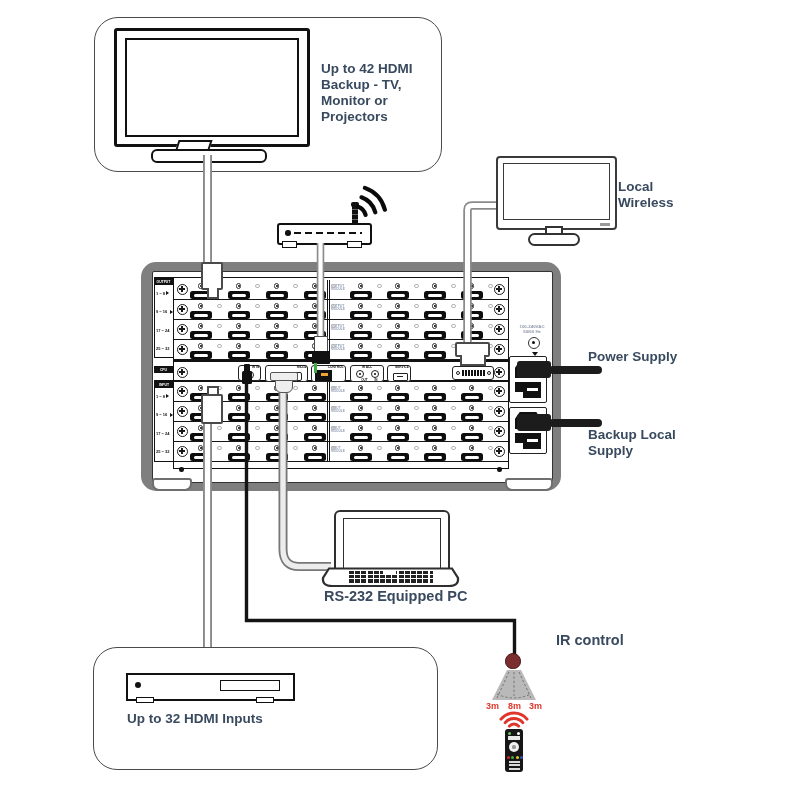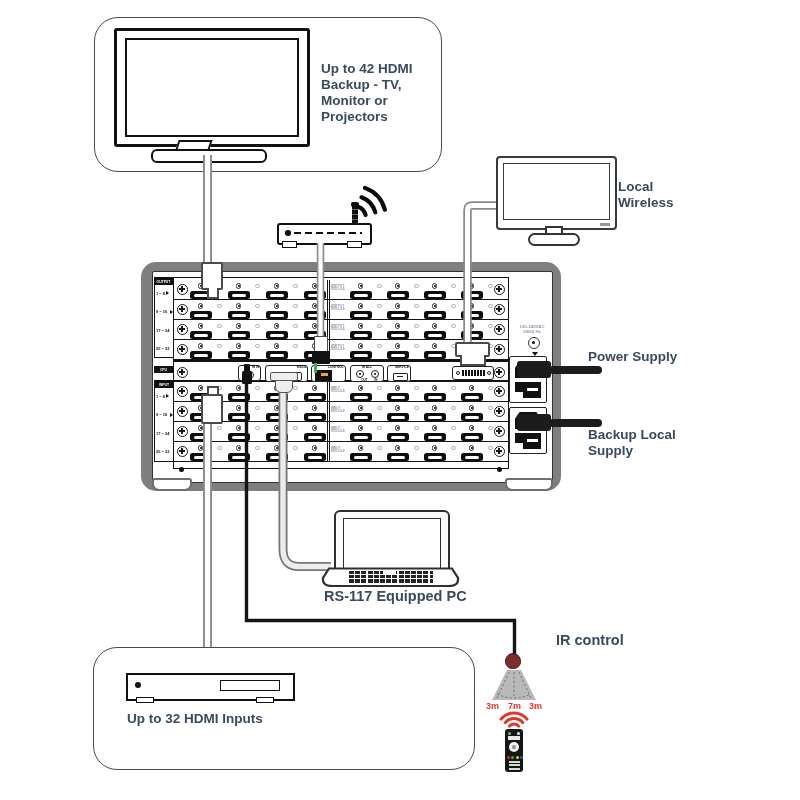--- a/index.html
+++ b/index.html
@@ -695,52 +695,52 @@
   <div class="abs" style="left:241.8px;top:371px;width:10px;height:13px;background:#111;border-radius:1.5px;"></div>
 
   <div class="lap-screen">
     <div class="lap-screen-in"></div>
   </div>
   <svg style="left:321px;top:567px;" width="140" height="24">
     <path d="M8,1.5 H131 L137,11 Q138,19 128,19 H11 Q1,19 2,11 Z" fill="#ffffff" stroke="#2f2f2f" stroke-width="2.2"></path>
   </svg>
   <div class="lap-kbd"></div>
   <div class="lap-notch"></div>
-  <div class="lbl lbl-lg" style="left:324px;top:588px;">RS-117 Equipped PC</div>
+  <div class="lbl lbl-lg" style="left:324px;top:588px;">RS-232 Equipped PC</div>
 
   <div class="lbl lbl-lg" style="left:556px;top:632px;">IR control</div>
   <div class="ir-bulb"></div>
   <svg style="left:488px;top:668px;" width="52" height="36">
     <polygon points="19,2 33,2 48,32 4,32" fill="#b9b9b9"></polygon>
     <line x1="21" y1="4" x2="9" y2="30" stroke="#6f6f6f" stroke-width="0.9" stroke-dasharray="2.4,2"></line>
     <line x1="31" y1="4" x2="43" y2="30" stroke="#6f6f6f" stroke-width="0.9" stroke-dasharray="2.4,2"></line>
     <line x1="26" y1="4" x2="26" y2="28" stroke="#6f6f6f" stroke-width="0.9" stroke-dasharray="2.4,2"></line>
     <path d="M9,26 Q26,34 43,26" fill="none" stroke="#6f6f6f" stroke-width="0.9" stroke-dasharray="2.4,2"></path>
   </svg>
   <span class="range" style="left:486px;">3m</span>
-  <span class="range" style="left:508px;">7m</span>
+  <span class="range" style="left:508px;">8m</span>
   <span class="range" style="left:529px;">3m</span>
   <svg style="left:496px;top:709px;" width="36" height="22">
     <path d="M13.4,17.1 A6,6 0 0 1 22.6,17.1" fill="none" stroke="#df362b" stroke-width="3" stroke-linecap="round"></path>
     <path d="M9.2,13.6 A11.5,11.5 0 0 1 26.8,13.6" fill="none" stroke="#df362b" stroke-width="3" stroke-linecap="round"></path>
     <path d="M5,10.1 A17,17 0 0 1 31,10.1" fill="none" stroke="#df362b" stroke-width="3" stroke-linecap="round"></path>
   </svg>
   <div class="remote">
     <div class="r-dot" style="left:3px;top:2.5px;background:#6abf5e;"></div>
     <div class="r-dot" style="right:3px;top:2.5px;background:#fff;"></div>
     <div class="r-disp"></div>
     <div class="r-wheel"></div>
     <div class="r-dot" style="left:1.5px;top:27px;background:#cf2b24;"></div>
     <div class="r-dot" style="left:6px;top:27px;background:#3fae49;"></div>
     <div class="r-dot" style="left:10.5px;top:27px;background:#e6c829;"></div>
     <div class="r-dot" style="left:14.5px;top:27px;background:#2b50c8;"></div>
     <div class="r-grid"></div>
   </div>
 
-  <div class="groupbox" style="left:93px;top:647px;width:343px;height:121px;padding-left:37px;">
+  <div class="groupbox" style="left:93px;top:647px;width:343px;height:121px;">
     <div class="lbl" style="left:33px;top:63px;">Up to 32 HDMI Inputs</div>
   </div>
   <div class="src">
     <div class="src-dot"></div>
     <div class="src-tray"></div>
   </div>
   <div class="src-foot" style="left:136px;"></div>
   <div class="src-foot" style="left:256px;"></div>
 
 </div>

